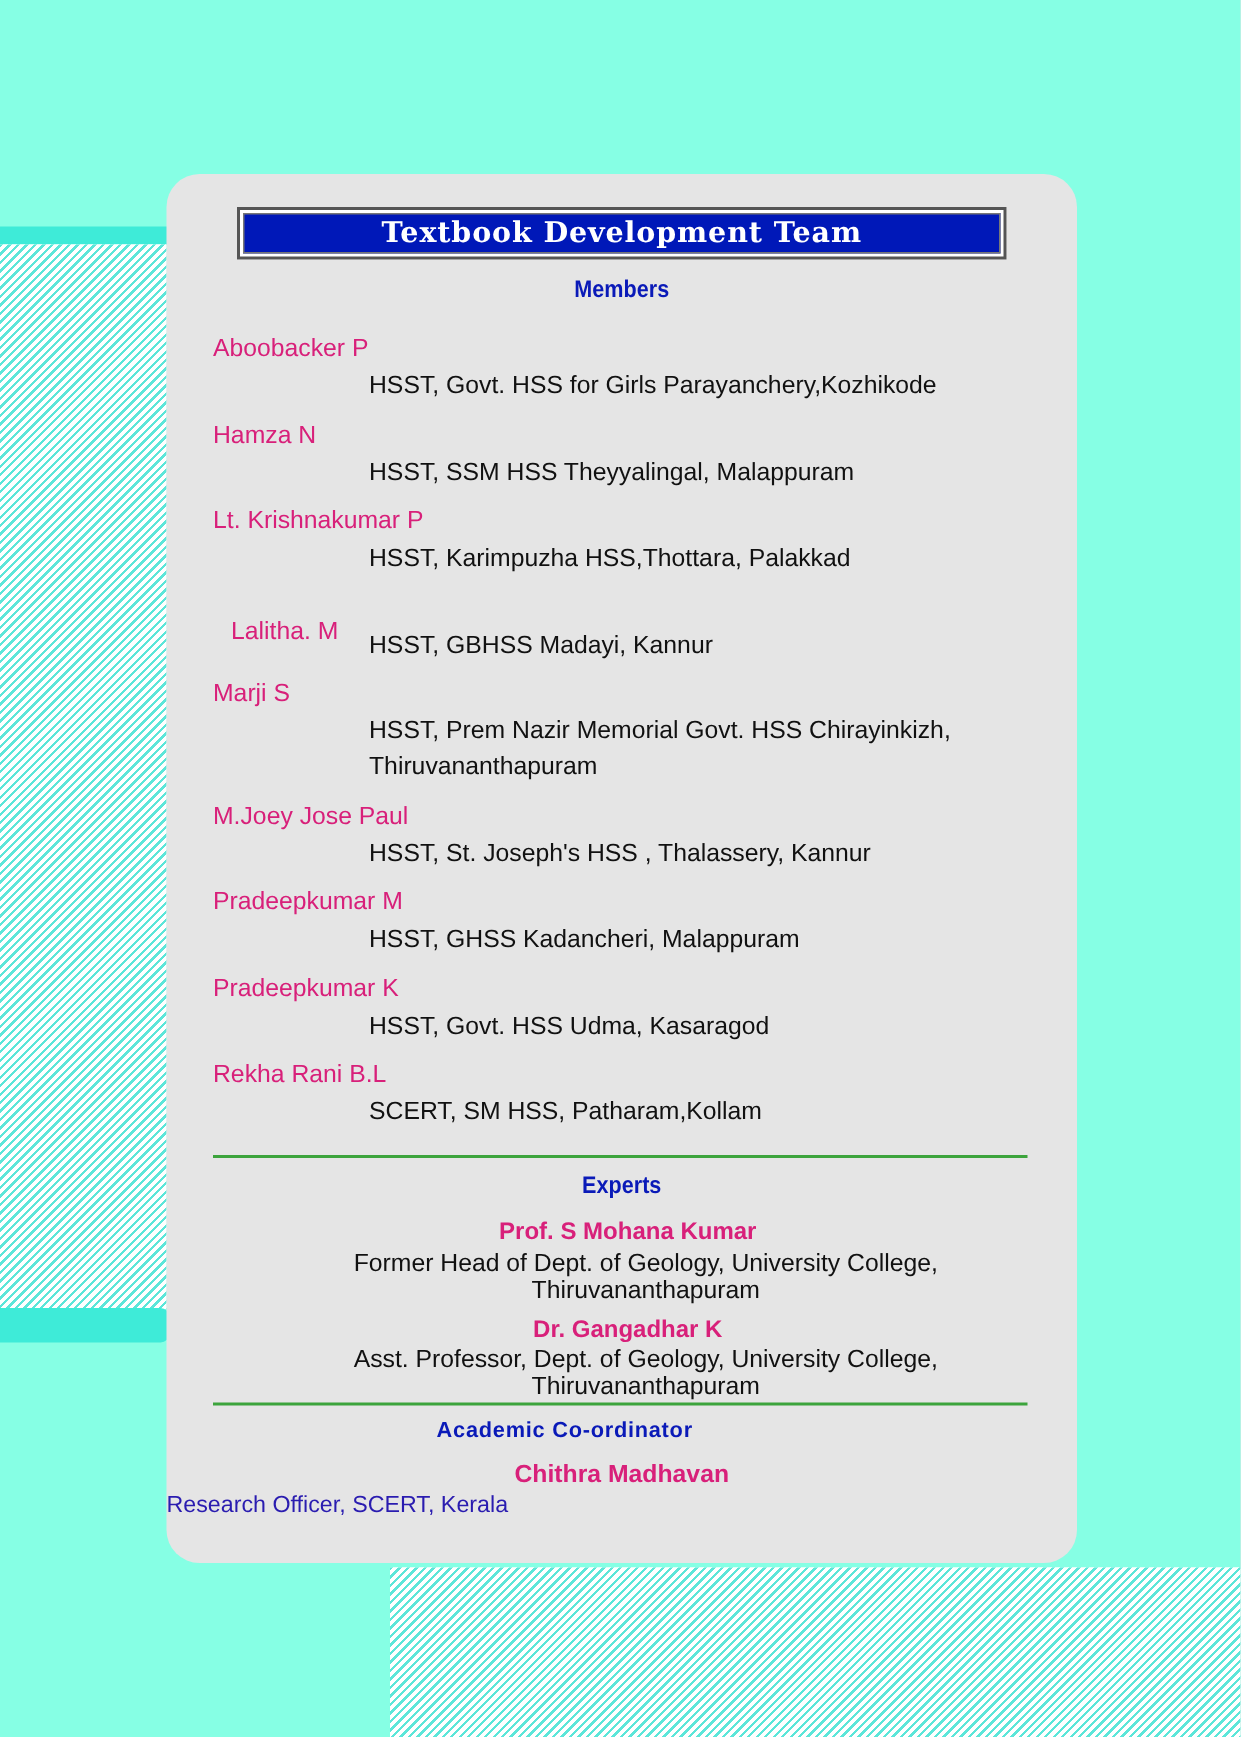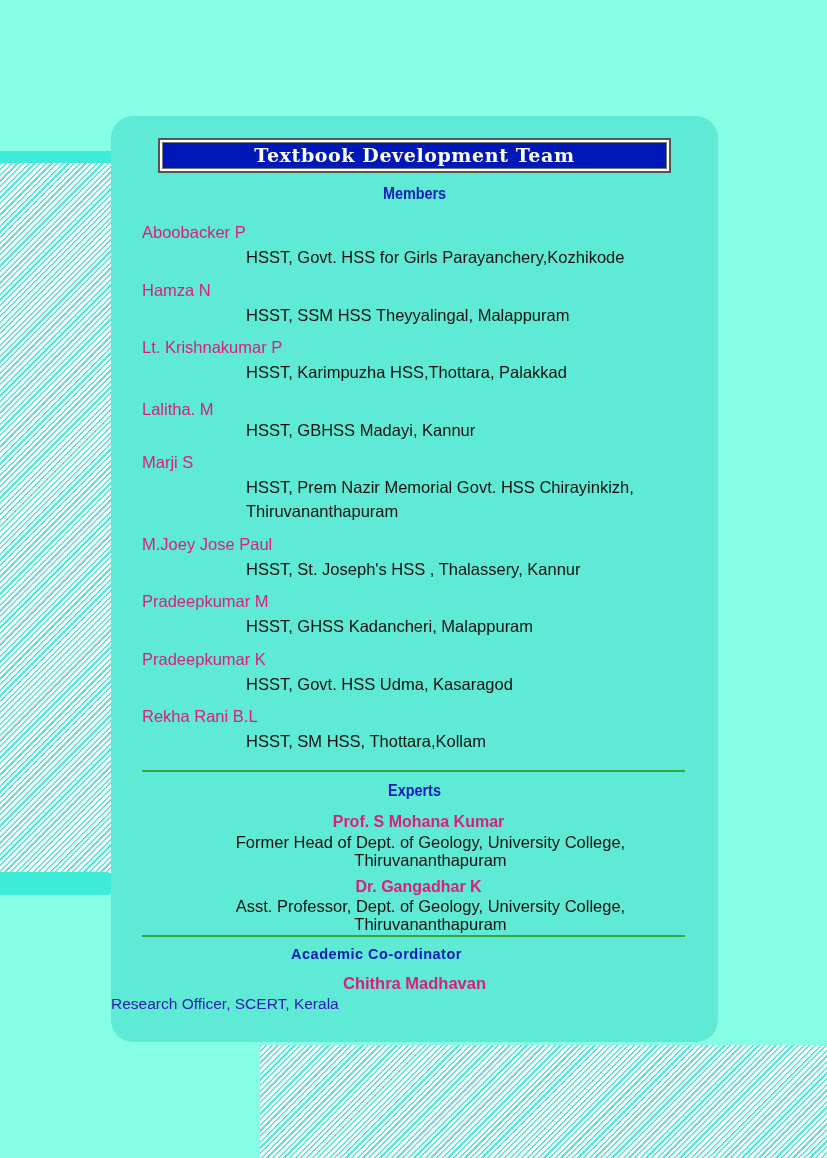--- a/index.html
+++ b/index.html
@@ -26,21 +26,21 @@
     }
     .left-stripe-bottom {
       position: absolute; left: 0; top: 872px; width: 113px; height: 23px;
       background: #3EEBD8; border-radius: 0 6px 6px 0;
     }
     .bottom-hatch {
       position: absolute; left: 260px; top: 1045px; width: 567px; height: 113px;
     }
     .card {
       position: absolute; left: 111px; top: 116px; width: 607px; height: 926px;
-      background: #5eead4; border-radius: 22px;
+      background: #e5e5e5; border-radius: 22px;
     }
     .title-box {
       position: absolute; left: 47px; top: 22px; width: 513px; height: 35px;
       border: 2px solid #555555; padding: 2px; background: #ffffff;
     }
     .title-inner {
       width: 100%; height: 100%;
       background: #0018B8; border: 1px solid #777777;
       color: #ffffff; text-align: center;
       font-family: "DejaVu Serif", serif; font-weight: bold;
@@ -102,38 +102,38 @@
 
   <div class="member-name" style="top:107px;">Aboobacker  P</div>
   <div class="member-affil" style="top:129px;">HSST, Govt. HSS for Girls Parayanchery,Kozhikode</div>
 
   <div class="member-name" style="top:165px;">Hamza N</div>
   <div class="member-affil" style="top:187px;">HSST, SSM HSS Theyyalingal, Malappuram</div>
 
   <div class="member-name" style="top:222px;">Lt. Krishnakumar P</div>
   <div class="member-affil" style="top:244px;">HSST, Karimpuzha HSS,Thottara, Palakkad</div>
 
-  <div class="member-name" style="top:284px;">Lalitha. M</div>
+  <div class="member-name" style="top:296px;margin-left:12px;">Lalitha. M</div>
   <div class="member-affil" style="top:302px;">HSST, GBHSS Madayi, Kannur</div>
 
   <div class="member-name" style="top:337px;">Marji S</div>
   <div class="member-affil" style="top:359px;">HSST, Prem Nazir Memorial Govt. HSS Chirayinkizh,</div>
   <div class="member-affil" style="top:383px;">Thiruvananthapuram</div>
 
   <div class="member-name" style="top:419px;">M.Joey  Jose  Paul</div>
   <div class="member-affil" style="top:441px;">HSST, St. Joseph's HSS , Thalassery, Kannur</div>
 
   <div class="member-name" style="top:476px;">Pradeepkumar  M</div>
   <div class="member-affil" style="top:498px;">HSST, GHSS Kadancheri, Malappuram</div>
 
   <div class="member-name" style="top:534px;">Pradeepkumar K</div>
   <div class="member-affil" style="top:556px;text-align:right;">HSST, Govt. HSS Udma, Kasaragod</div>
 
   <div class="member-name" style="top:591px;">Rekha Rani B.L</div>
-  <div class="member-affil" style="top:613px;">HSST, SM HSS, Thottara,Kollam</div>
+  <div class="member-affil" style="top:613px;">SCERT, SM HSS, Patharam,Kollam</div>
 
   <div class="divider" style="top:654px;"></div>
 
   <div class="section-heading" style="top:666px;">Experts</div>
 
   <div class="expert-name" style="top:697px;"><span>Prof. S Mohana Kumar</span></div>
   <div class="expert-affil" style="top:717px;">Former Head of Dept. of Geology, University College,</div>
   <div class="expert-affil" style="top:735px;">Thiruvananthapuram</div>
 
   <div class="expert-name" style="top:762px;"><span>Dr. Gangadhar K</span></div>

